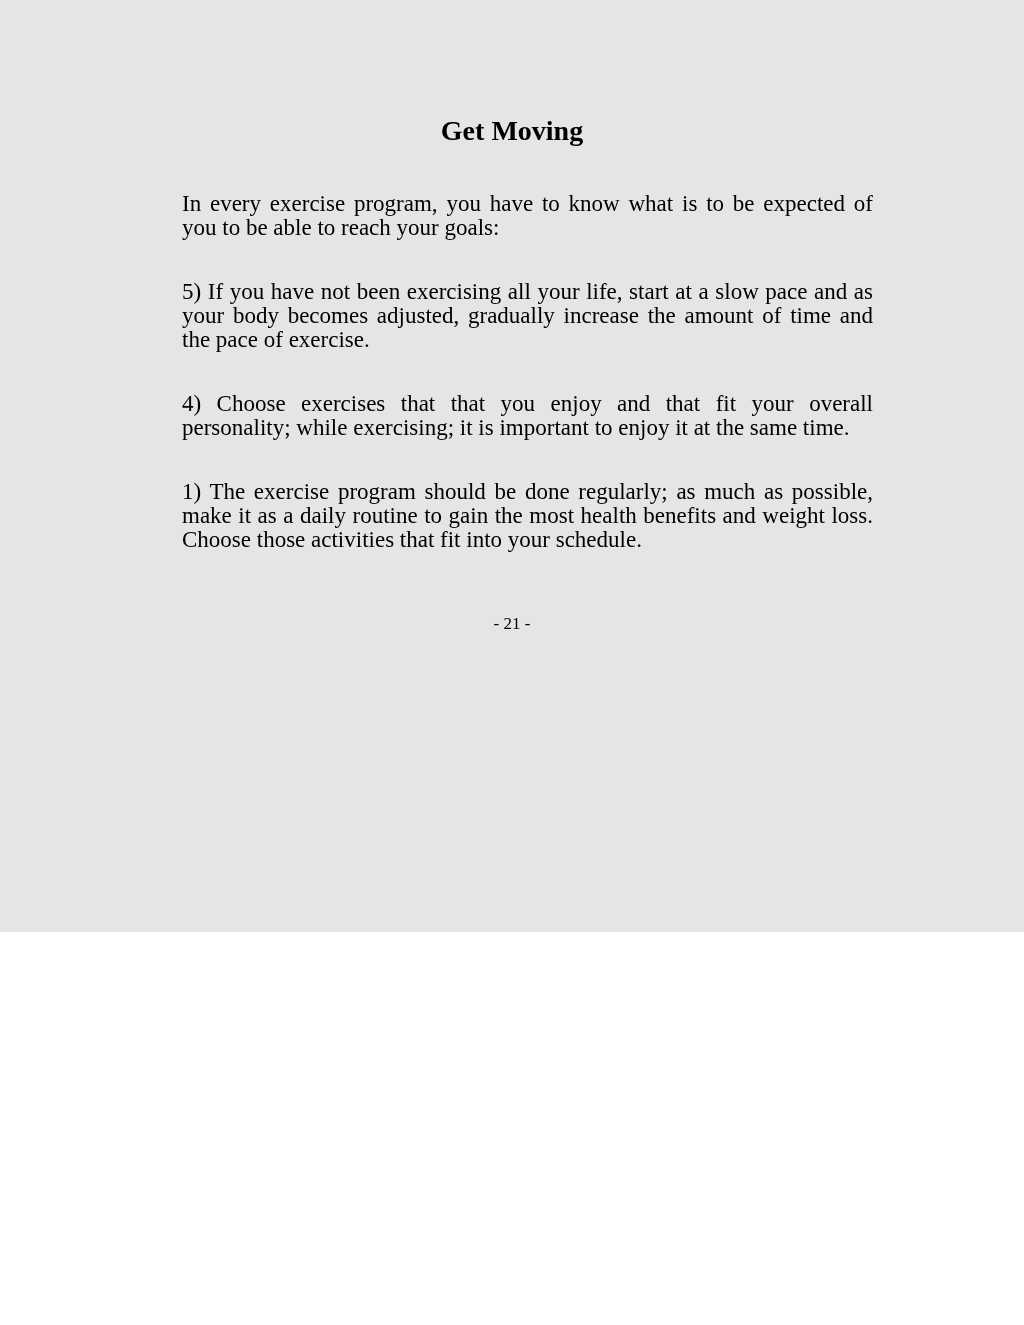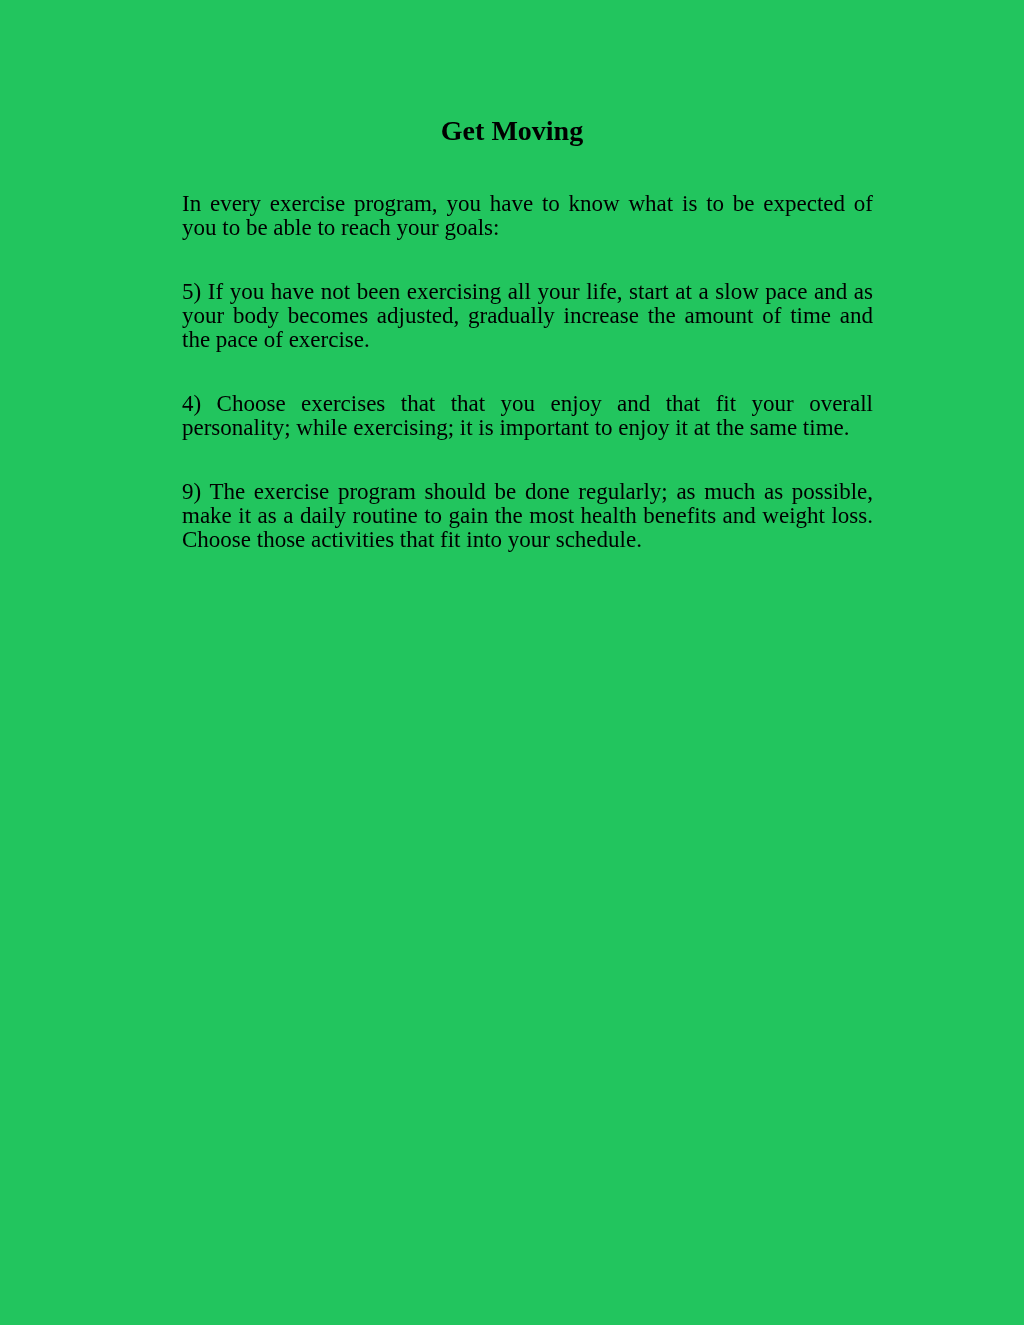--- a/index.html
+++ b/index.html
@@ -3,23 +3,23 @@
 <meta charset="utf-8">
 <style>
   * { box-sizing: border-box; }
   html, body {
     margin: 0;
     padding: 0;
     background: #ffffff;
   }
   .page {
     width: 1024px;
-    height: 1325px;
+    height: 932px;
     margin: 0 auto;
-    background: #22c55e;
+    background: #e5e5e5;
     color: #000000;
     font-family: "Liberation Serif", "DejaVu Serif", serif;
     overflow: hidden;
     position: relative;
   }
   .doc-title {
     margin: 0;
     padding-top: 115px;
     font-size: 28px;
     line-height: 32px;
@@ -65,18 +65,19 @@
 
   <div class="content">
     <p class="body-paragraph">In every exercise program, you have to know what is to be expected of you to be able to reach your goals:</p>
 
 
 
     <p class="body-paragraph">5) If you have not been exercising all your life, start at a slow pace and as your body becomes adjusted, gradually increase the amount of time and the pace of exercise.</p>
 
     <p class="body-paragraph">4) Choose exercises that that you enjoy and that fit your overall personality; while exercising; it is important to enjoy it at the same time.</p>
 
-    <p class="body-paragraph">9) The exercise program should be done regularly; as much as possible, make it as a daily routine to gain the most health benefits and weight loss. Choose those activities that fit into your schedule.</p>
+    <p class="body-paragraph">1) The exercise program should be done regularly; as much as possible, make it as a daily routine to gain the most health benefits and weight loss. Choose those activities that fit into your schedule.</p>
   </div>
 
 
+  <div class="page-number">- 21 -</div>
 
 </div>
 
 </body></html>

